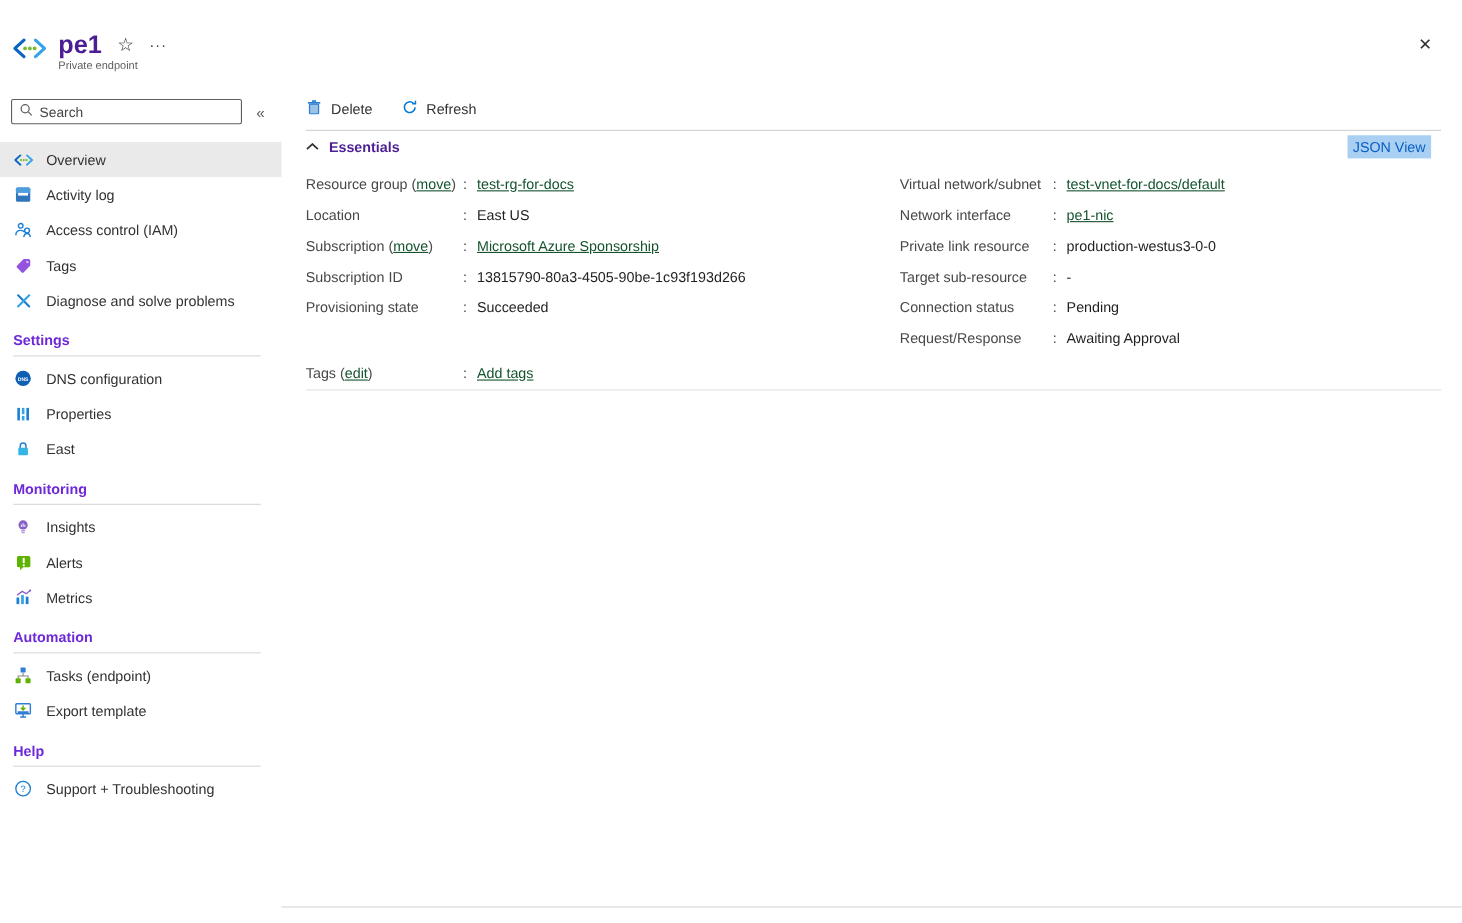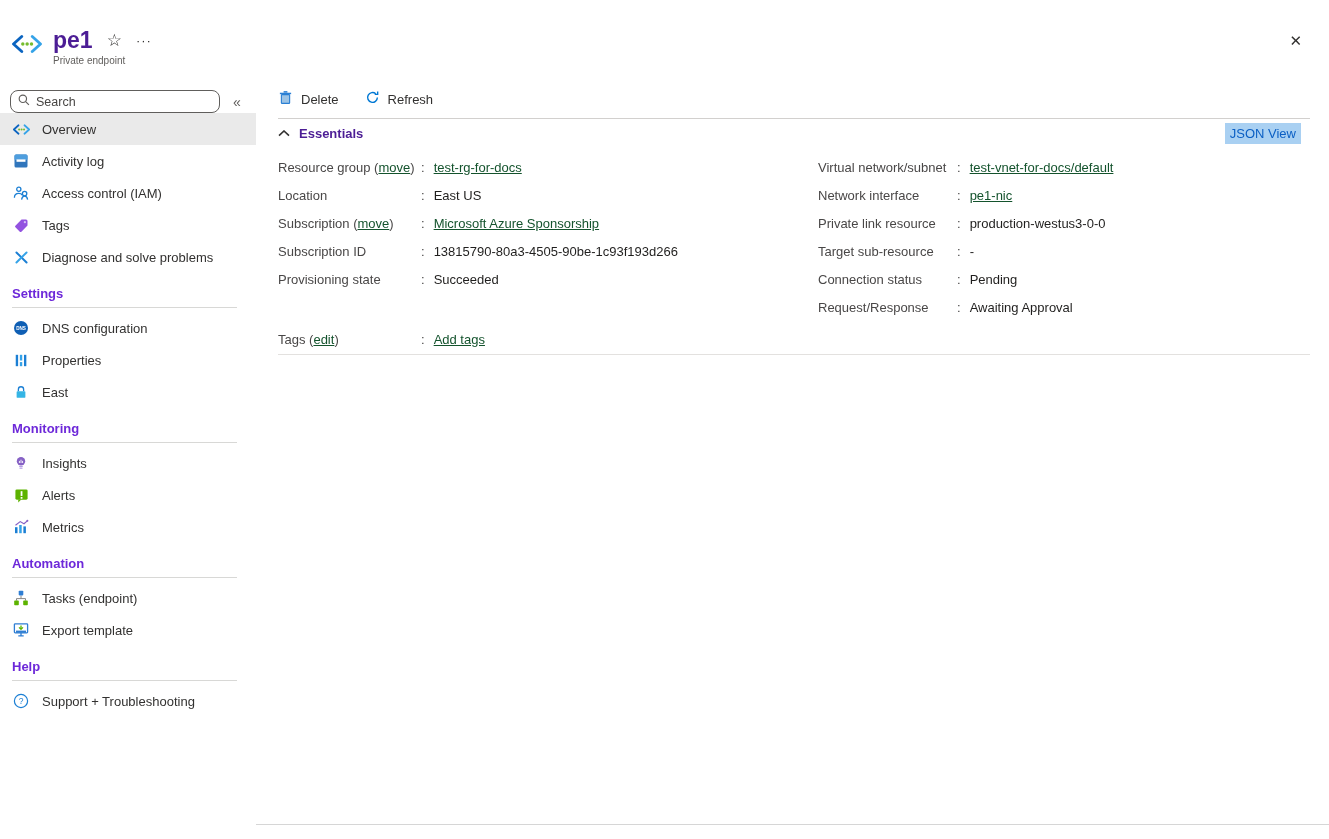--- a/index.html
+++ b/index.html
@@ -23,29 +23,29 @@
   .subtitle { font-size:10px; color:#605e5c; margin-top:2px; }
   .close-btn { position:absolute; top:33px; right:27px; font-size:15px; color:#323130; cursor:pointer; line-height:1; }
 
   
   .body-row { display:flex; height:753px; }
   .sidebar { width:256px; flex:none; }
   .main { flex:1; padding-left:22px; padding-right:19px; position:relative; }
 
   
   .search-row { display:flex; align-items:center; padding-left:10px; margin-top:4px; }
-  .search-box { width:210px; height:23px; border:1px solid #605e5c; border-radius:8px;
+  .search-box { width:210px; height:23px; border:1px solid #605e5c; border-radius:2px;
                 display:flex; align-items:center; padding:0 6px; background:#fff; }
   .search-box svg { flex:none; }
   .search-input { border:none; outline:none; flex:1; min-width:0; font-size:12.5px;
                   font-family:inherit; color:#323130; margin-left:5px; background:transparent; }
   .search-input::placeholder { color:#484644; }
   .collapse-btn { margin-left:13px; color:#605e5c; font-size:14px; cursor:pointer; }
 
-  .nav { margin-top:0; }
+  .nav { margin-top:16px; }
   .nav-item { display:flex; align-items:center; height:32px; padding-left:12px; cursor:pointer; color:#323130; }
   .nav-item.selected { background:#eaeaea; }
   .nav-icon { width:18px; height:17px; margin-right:12px; display:flex; align-items:center; justify-content:center; flex:none; }
   .nav-label { white-space:nowrap; }
   .nav-section { font-weight:bold; color:#6d28d9; padding:13px 12px 6px; }
   .section-rule { border-top:1px solid #d8d8d6; margin:0 19px 4px 12px; height:0; }
 
   
   .toolbar { display:flex; align-items:flex-start; height:28px; margin-top:4px; }
   .tb-btn { display:flex; align-items:center; gap:8px; color:#323130; cursor:pointer; margin-right:26px; }

